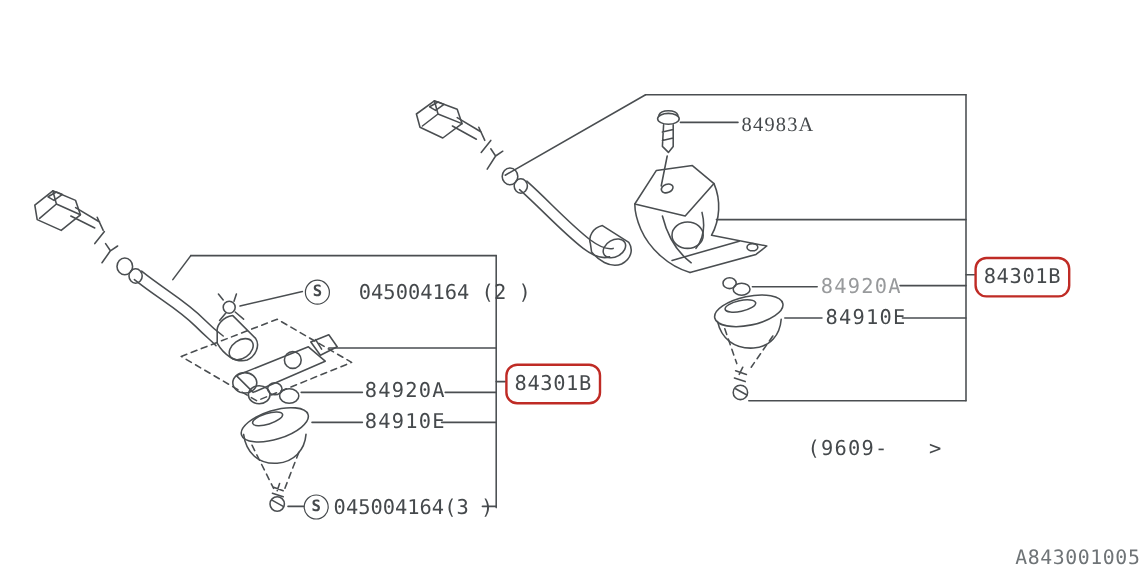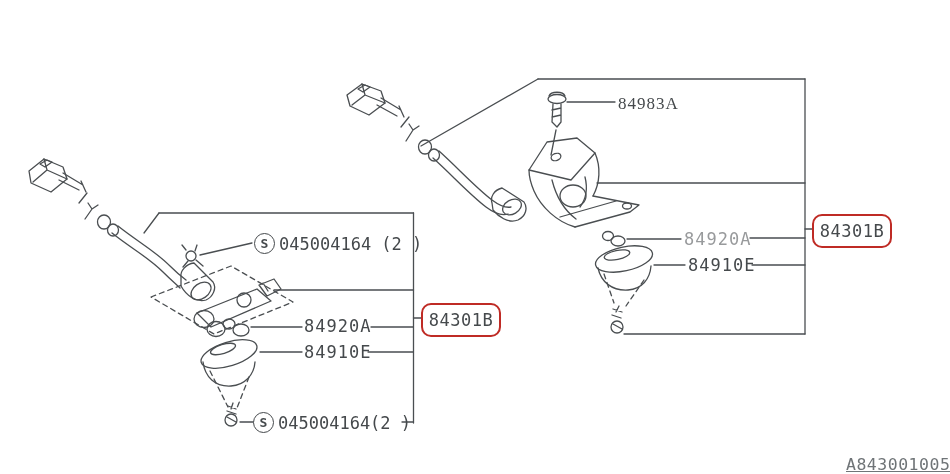--- a/index.html
+++ b/index.html
@@ -185,43 +185,44 @@
         <path d="M627,239 H681 M750,238 H805"></path>
         <path d="M654,265 H685 M752,265 H805"></path>
         <path d="M624,334 H805"></path>
         <path d="M805,229 H812"></path>
       </g>
     </g>
   </svg>
 
   <div class="fastener" style="left:254px;top:233px;">
     <span class="s-circle">S</span>
-    <span class="lbl tight" style="position:static;">045004164 (2 )</span>
+    <span class="lbl tight" style="position:static;margin-left:20px;">045004164 (2 )</span>
   </div>
 
   <span class="lbl" style="left:304px;top:316px;">84920A</span>
 
   <span class="lbl" style="left:304px;top:342px;">84910E</span>
 
   <div class="ref-box" style="left:421px;top:303px;">
     <span>84301B</span>
   </div>
 
   <div class="fastener" style="left:253px;top:412px;">
     <span class="s-circle">S</span>
-    <span class="lbl tight" style="position:static;">045004164(2 )</span>
+    <span class="lbl tight" style="position:static;">045004164(3 )</span>
   </div>
 
 
   <span class="lbl" style="left:618px;top:94px;font-family:Liberation Serif, serif;">84983A</span>
 
   <span class="lbl faded" style="left:684px;top:229px;">84920A</span>
 
   <span class="lbl" style="left:688px;top:255px;">84910E</span>
 
   <div class="ref-box" style="left:812px;top:214px;">
     <span>84301B</span>
   </div>
 
-
-  <span class="drawing-no" style="left:846px;top:455px;text-decoration:underline;">A843001005</span>
+  <span class="caption" style="left:673px;top:364px;">(9609-   &gt;</span>
+
+  <span class="drawing-no" style="left:846px;top:455px;">A843001005</span>
 
 </div>
 
 </body></html>

